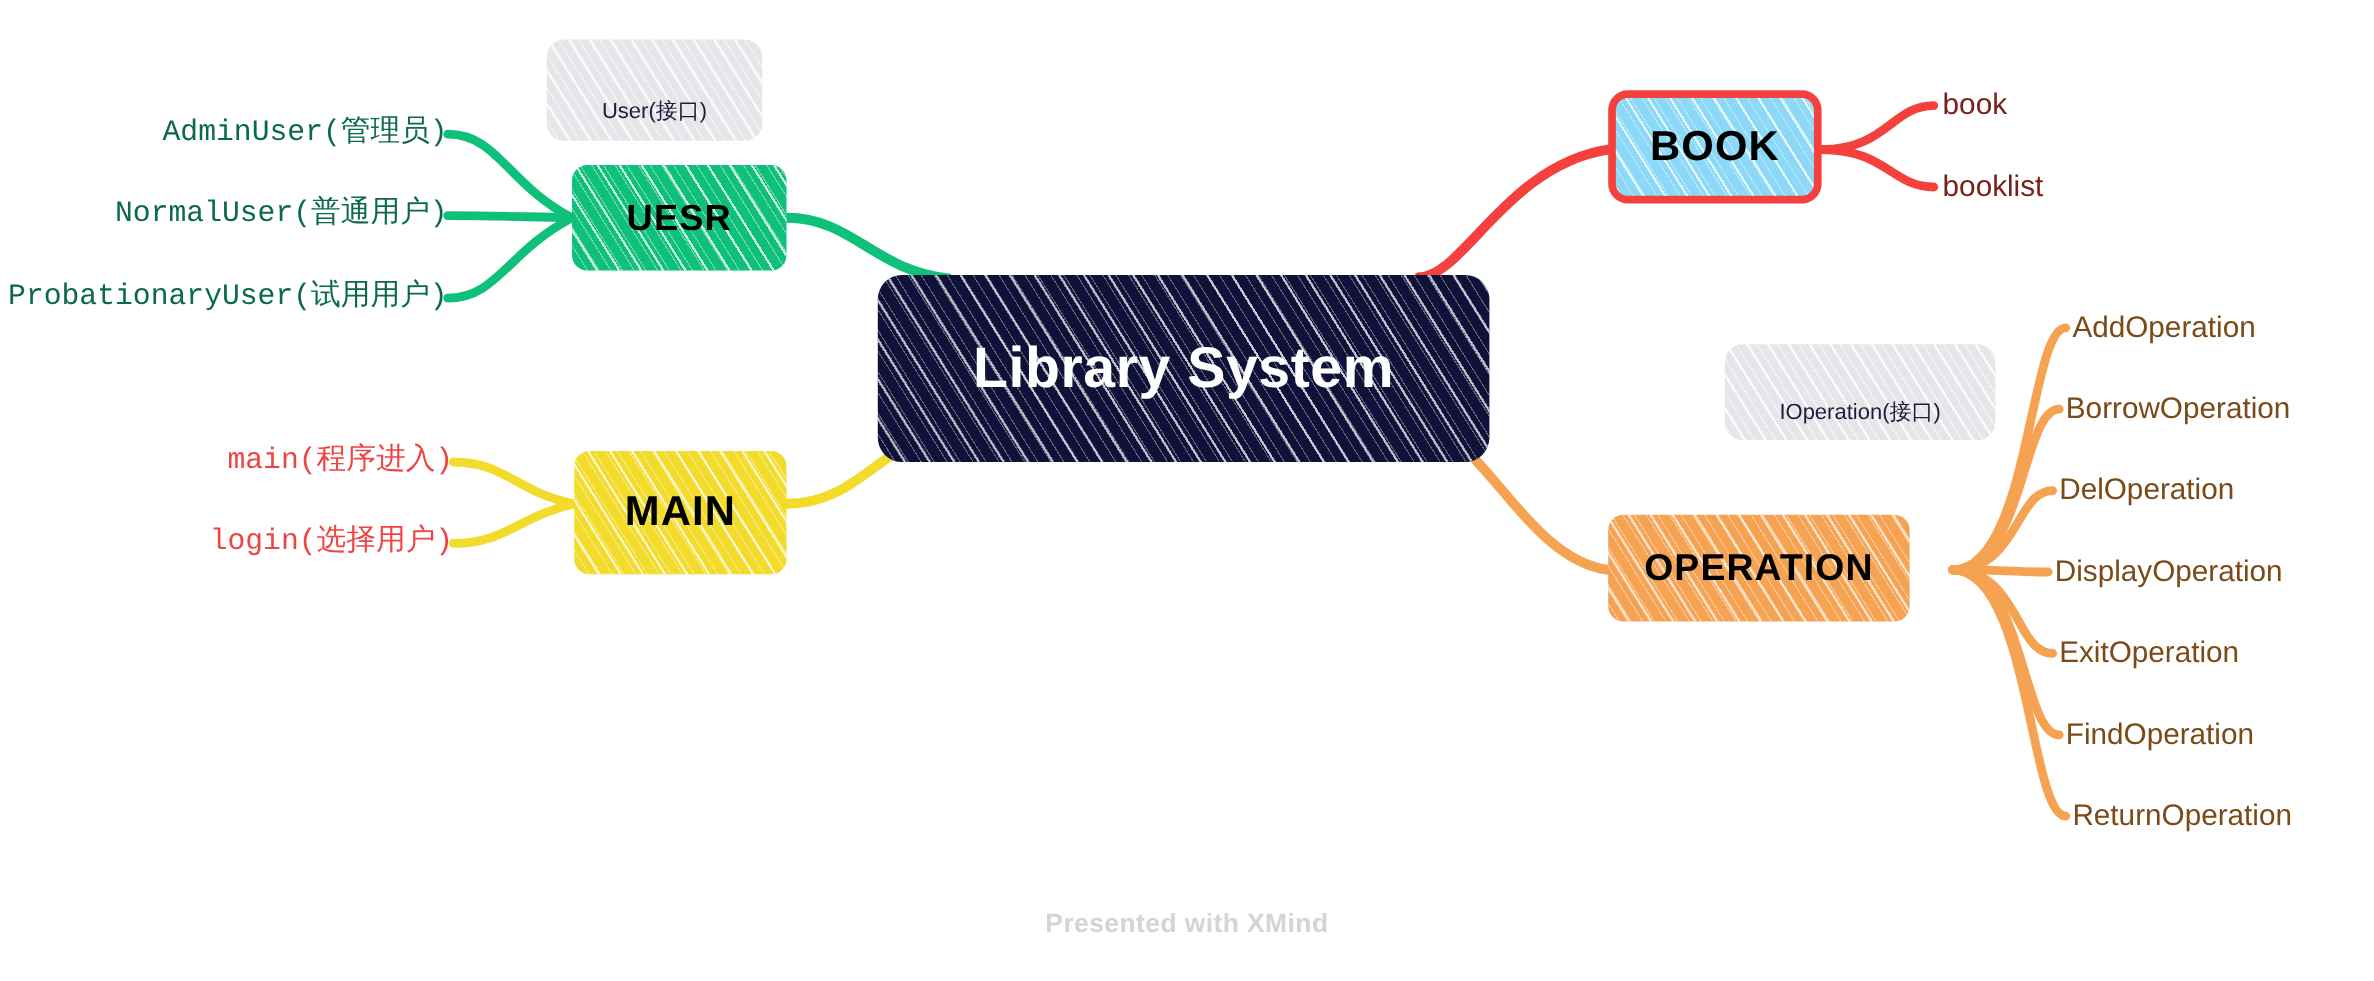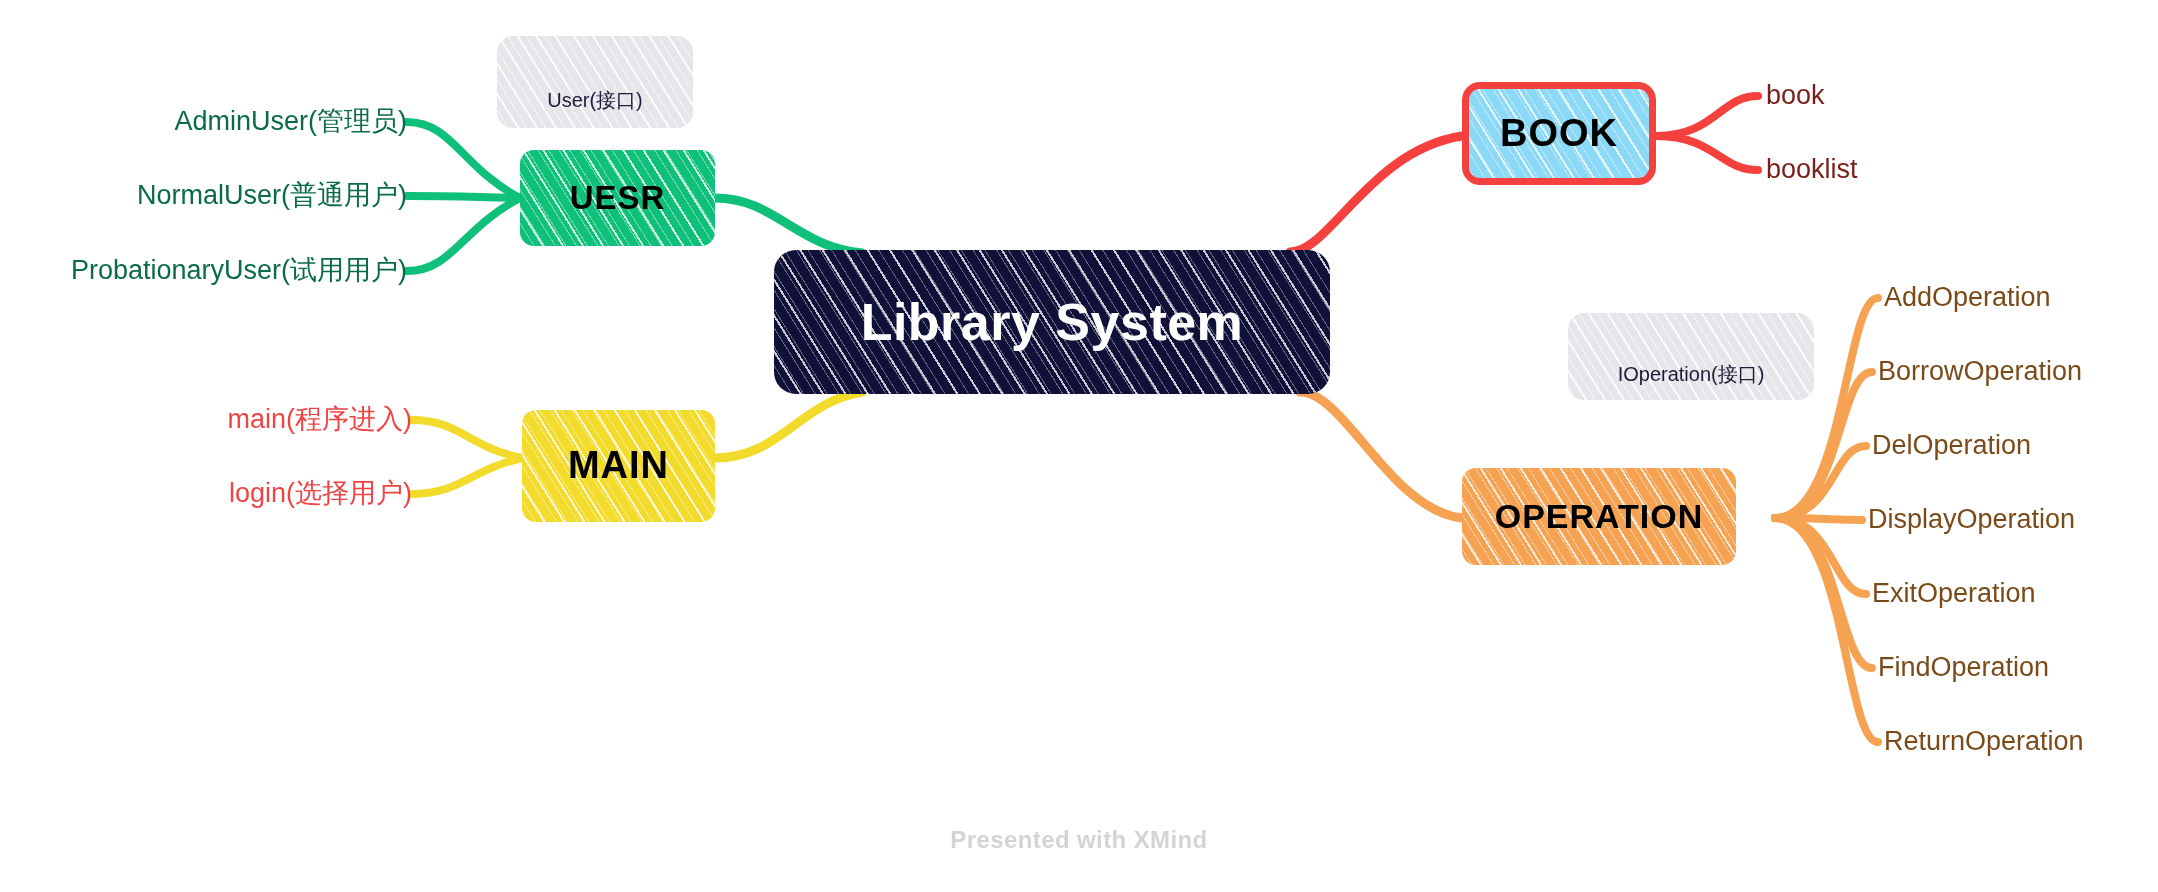--- a/index.html
+++ b/index.html
@@ -86,24 +86,24 @@
         rgba(255,255,255,0.0) 16px),
       repeating-linear-gradient(58deg,
         rgba(255,255,255,0.6) 0px,
         rgba(255,255,255,0.6) 1px,
         rgba(255,255,255,0.0) 1px,
         rgba(255,255,255,0.0) 8px);
   }
 
   
   #central-node {
-    left: 774px;
+    left: 798px;
     top: 250px;
     width: 556px;
-    height: 144px;
+    height: 170px;
     background: #0F1138;
     border-radius: 22px;
     color: #ffffff;
   }
   #central-node .nlabel {
     font-size: 52px;
     font-weight: 700;
     letter-spacing: 0.5px;
   }
 
@@ -182,21 +182,21 @@
   }
 
   
   .leaf {
     position: absolute;
     white-space: nowrap;
     font-size: 27px;
     line-height: 1;
   }
   .leaf-right { text-align: left; }
-  .leaf-left  { text-align: right; }
+  .leaf-left  { text-align: right; font-family: Liberation Mono, monospace; }
 
   .leaf-green  { color: #0B6B48; }
   .leaf-olive  { color: #ef4444; }
   .leaf-maroon { color: #7A1E18; }
   .leaf-brown  { color: #7A4A18; }
 
   
   #footer-watermark {
     position: absolute;
     left: 0;

